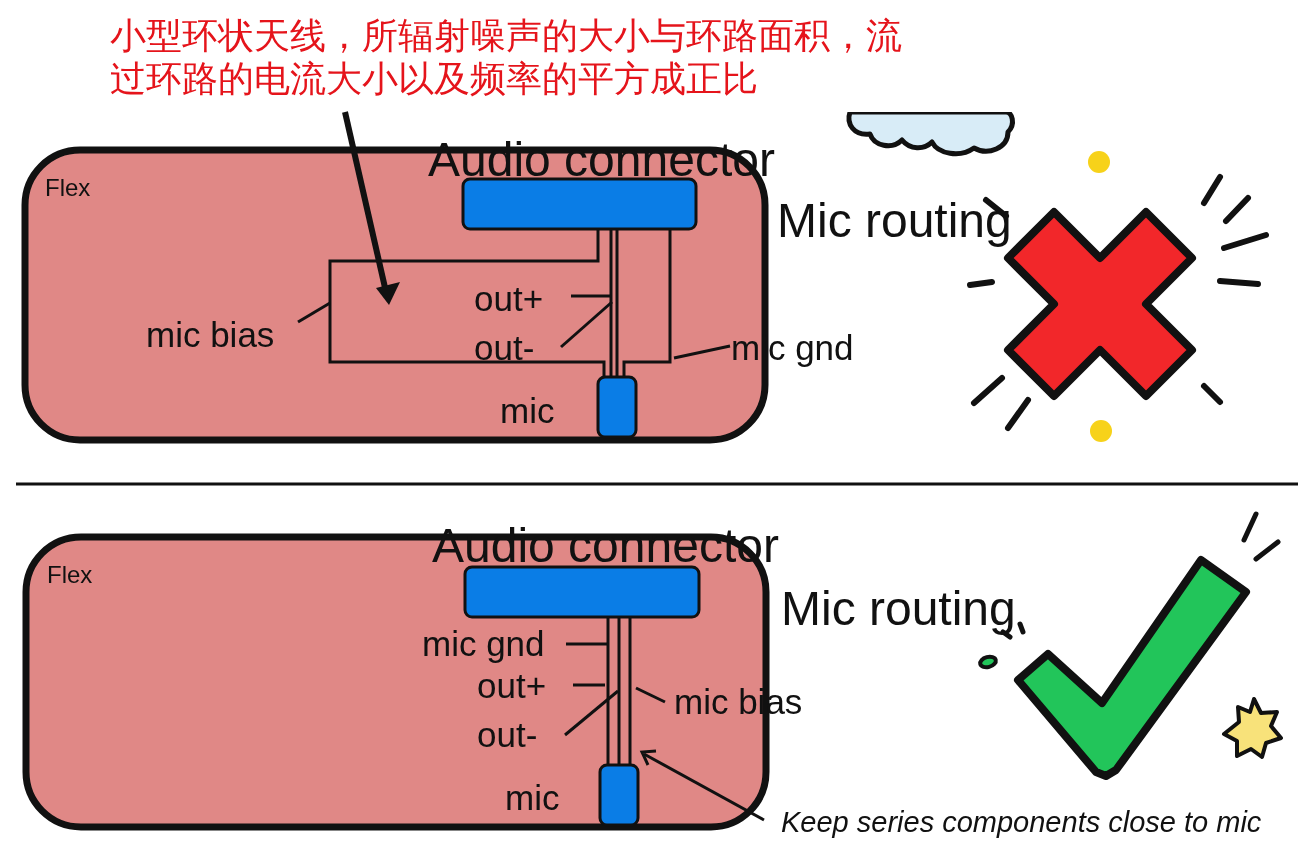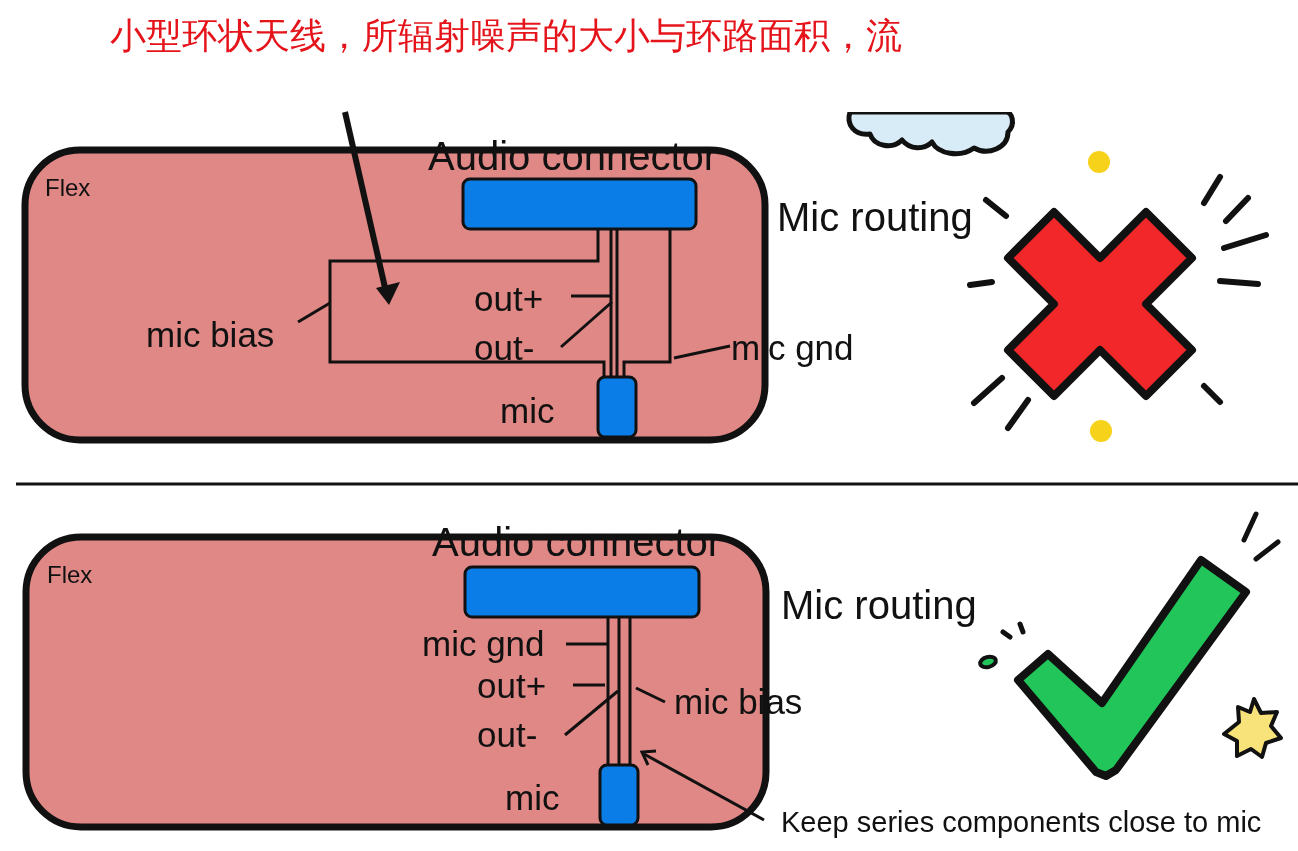--- a/index.html
+++ b/index.html
@@ -1,20 +1,20 @@
 <!DOCTYPE html>
 <html><head>
 <meta charset="utf-8">
 <style>
   html, body { margin: 0; padding: 0; background: #ffffff; }
   body { width: 1298px; height: 851px; position: relative; overflow: hidden; font-family: "Liberation Sans", sans-serif; }
   #canvas { position: absolute; left: 8px; top: 0; width: 1298px; height: 669px; }
   .title-line { position: absolute; left: 102px; font-family: "DejaVu Sans", sans-serif; font-size: 36px; color: #e5141b; letter-spacing: 0px; white-space: nowrap; line-height: 40px; }
   .lbl { position: absolute; font-family: "Liberation Sans", sans-serif; color: #111; white-space: nowrap; line-height: 1; }
-  .lbl-lg { font-size: 40px; text-align: center; }
+  .lbl-lg { font-size: 48px; text-align: center; }
   .lbl-md { font-size: 35px; }
   .lbl-sm { font-size: 24px; }
   .lbl-note { font-size: 29px; }
 </style>
 </head>
 <body>
 
 <div id="canvas">
   <svg width="1298" height="851" viewBox="0 0 1298 851" xmlns="http://www.w3.org/2000/svg">
 
@@ -102,34 +102,35 @@
         </g>
         <ellipse cx="980" cy="662" rx="8" ry="5" fill="#22c55a" stroke="#111" stroke-width="4" transform="rotate(-15,980,662)"></ellipse>
       </g>
 
       <polygon points="1246,699 1253,713 1269,712 1263,726 1273,738 1258,743 1254,757 1243,749 1229,756 1229,741 1216,734 1231,722 1230,707 1242,712" fill="#f8e27a" stroke="#111" stroke-width="4" stroke-linejoin="round"></polygon>
     </g>
   </svg>
 
   
   <div class="title-line" style="top:16px;">小型环状天线，所辐射噪声的大小与环路面积，流</div>
+  <div class="title-line" style="top:59px;">过环路的电流大小以及频率的平方成正比</div>
 
   
   <div class="lbl lbl-sm" style="left:37px; top:176px;">Flex</div>
   <div class="lbl lbl-lg" style="left:420px; top:136px;">Audio connector</div>
   <div class="lbl lbl-lg" style="left:769px; top:197px;">Mic routing</div>
   <div class="lbl lbl-md" style="left:138px; top:317px;">mic bias</div>
   <div class="lbl lbl-md" style="left:466px; top:281px;">out+</div>
   <div class="lbl lbl-md" style="left:466px; top:330px;">out-</div>
   <div class="lbl lbl-md" style="left:723px; top:330px;">mic gnd</div>
   <div class="lbl lbl-md" style="left:492px; top:393px;">mic</div>
 
   
   <div class="lbl lbl-sm" style="left:39px; top:563px;">Flex</div>
   <div class="lbl lbl-lg" style="left:424px; top:522px;">Audio connector</div>
   <div class="lbl lbl-lg" style="left:773px; top:585px;">Mic routing</div>
   <div class="lbl lbl-md" style="left:414px; top:626px;">mic gnd</div>
   <div class="lbl lbl-md" style="left:469px; top:668px;">out+</div>
   <div class="lbl lbl-md" style="left:469px; top:717px;">out-</div>
   <div class="lbl lbl-md" style="left:666px; top:684px;">mic bias</div>
   <div class="lbl lbl-md" style="left:497px; top:780px;">mic</div>
-  <div class="lbl lbl-note" style="left:773px; top:808px;">Keep series components close to mic</div>
+  <div class="lbl lbl-note" style="left:773px; top:808px;font-style:italic;">Keep series components close to mic</div>
 </div>
 
 </body></html>

